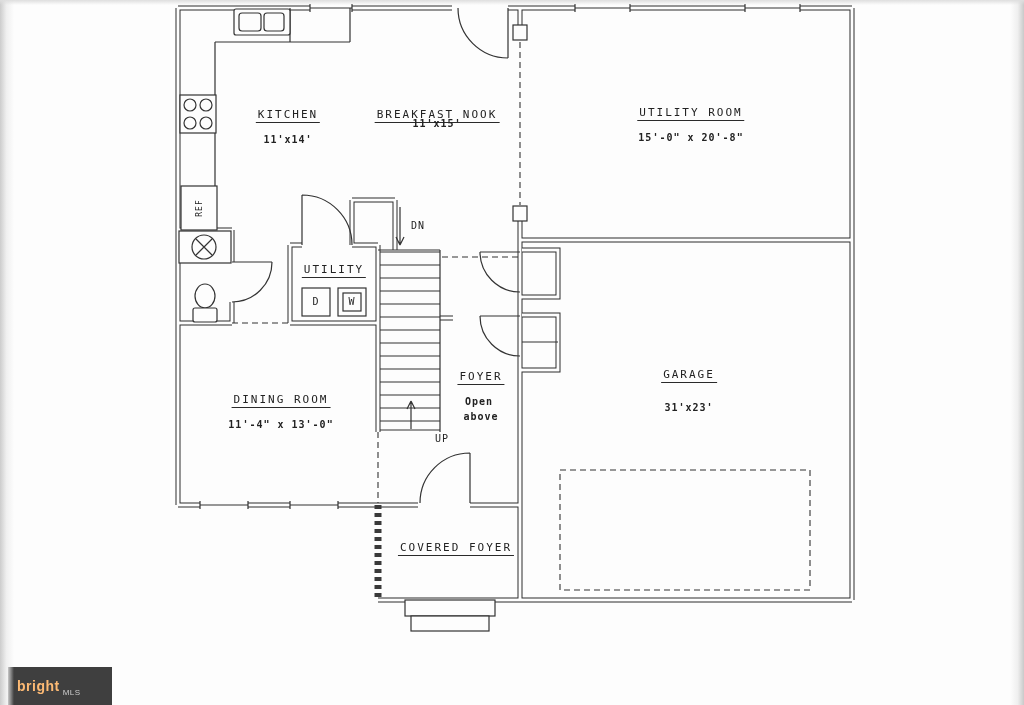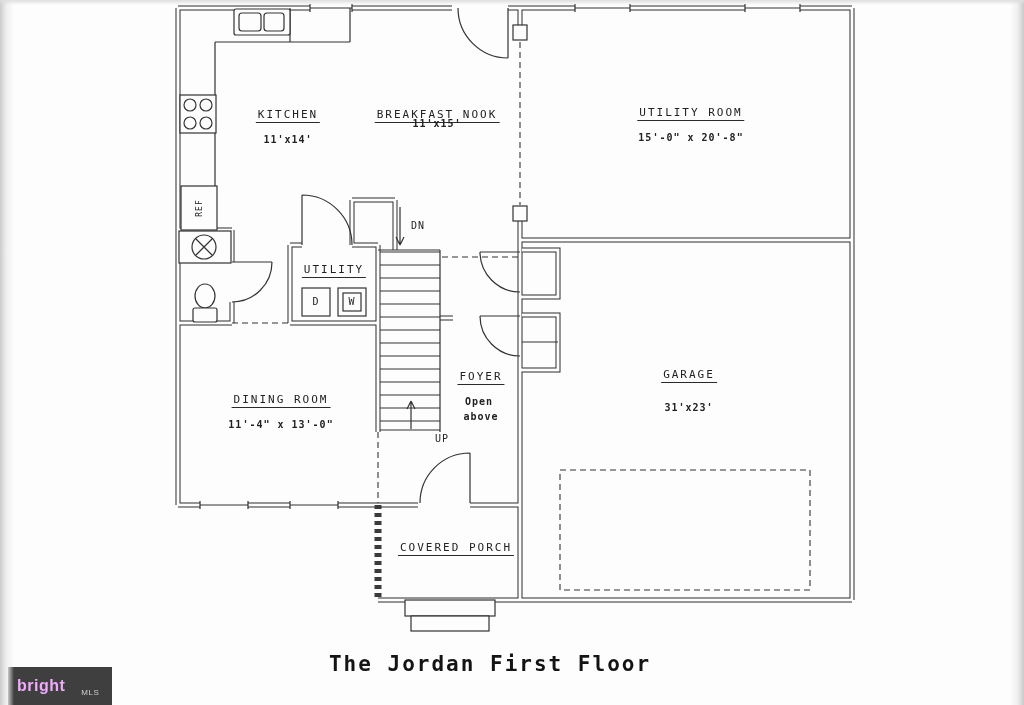--- a/index.html
+++ b/index.html
@@ -22,22 +22,22 @@
   .room-name{font-size:11px;letter-spacing:2px;border-bottom:1.2px solid #2a2a2a;padding:0 2px 1px 2px;}
   .dim{font-size:10px;letter-spacing:1px;font-weight:bold;}
   .tiny{font-size:10px;letter-spacing:1px;}
   .ref{position:absolute;font-size:8px;letter-spacing:1px;color:#222;
        transform:translate(-50%,-50%) rotate(-90deg);white-space:nowrap;}
   .plan-title{position:absolute;transform:translateX(-50%);font-size:21px;font-weight:bold;
        letter-spacing:2px;color:#141414;white-space:nowrap;}
   .watermark{position:absolute;left:8px;top:667px;width:104px;height:38px;background:#3f3f3f;
        display:flex;align-items:center;padding-left:9px;box-sizing:border-box;
        font-family:"Liberation Sans","DejaVu Sans",sans-serif;}
-  .wm-brand{color:#f0abfc;font-weight:bold;font-size:16px;letter-spacing:0.5px;}
-  .wm-suffix{color:#cfcfcf;font-size:8px;margin-left:16px;align-self:flex-end;margin-bottom:8px;letter-spacing:0.5px;}
+  .wm-brand{color:#fdba74;font-weight:bold;font-size:14px;letter-spacing:0.5px;}
+  .wm-suffix{color:#cfcfcf;font-size:8px;margin-left:3px;align-self:flex-end;margin-bottom:8px;letter-spacing:0.5px;}
 </style>
 </head>
 <body>
 
 <div class="page">
 
   <svg width="1024" height="705" viewBox="0 0 1024 705">
 
     <g>
       <path class="wo" d="
@@ -173,28 +173,27 @@
   <div class="lbl room-name" style="left:481px;top:370px">FOYER</div>
   <div class="lbl dim" style="left:479px;top:396px">Open</div>
   <div class="lbl dim" style="left:481px;top:411px">above</div>
 
   <div class="lbl room-name" style="left:689px;top:368px">GARAGE</div>
   <div class="lbl dim" style="left:689px;top:402px">31'x23'</div>
 
   <div class="lbl room-name" style="left:281px;top:393px">DINING ROOM</div>
   <div class="lbl dim" style="left:281px;top:419px">11'-4" x 13'-0"</div>
 
-  <div class="lbl room-name" style="left:456px;top:541px">COVERED PORCH</div>
+  <div class="lbl room-name" style="left:456px;top:541px">COVERED FOYER</div>
 
   <div class="lbl tiny" style="left:418px;top:220px">DN</div>
   <div class="lbl tiny" style="left:442px;top:433px">UP</div>
 
   <div class="ref" style="left:199px;top:208px">REF</div>
 
-  <div class="plan-title" style="left:490px;top:652px">The Jordan First Floor</div>
 
   <div class="watermark">
     <span class="wm-brand">bright</span>
     <span class="wm-suffix">MLS</span>
   </div>
 
   <div class="edge left"></div>
   <div class="edge right"></div>
   <div class="edge-top"></div>
 </div>

